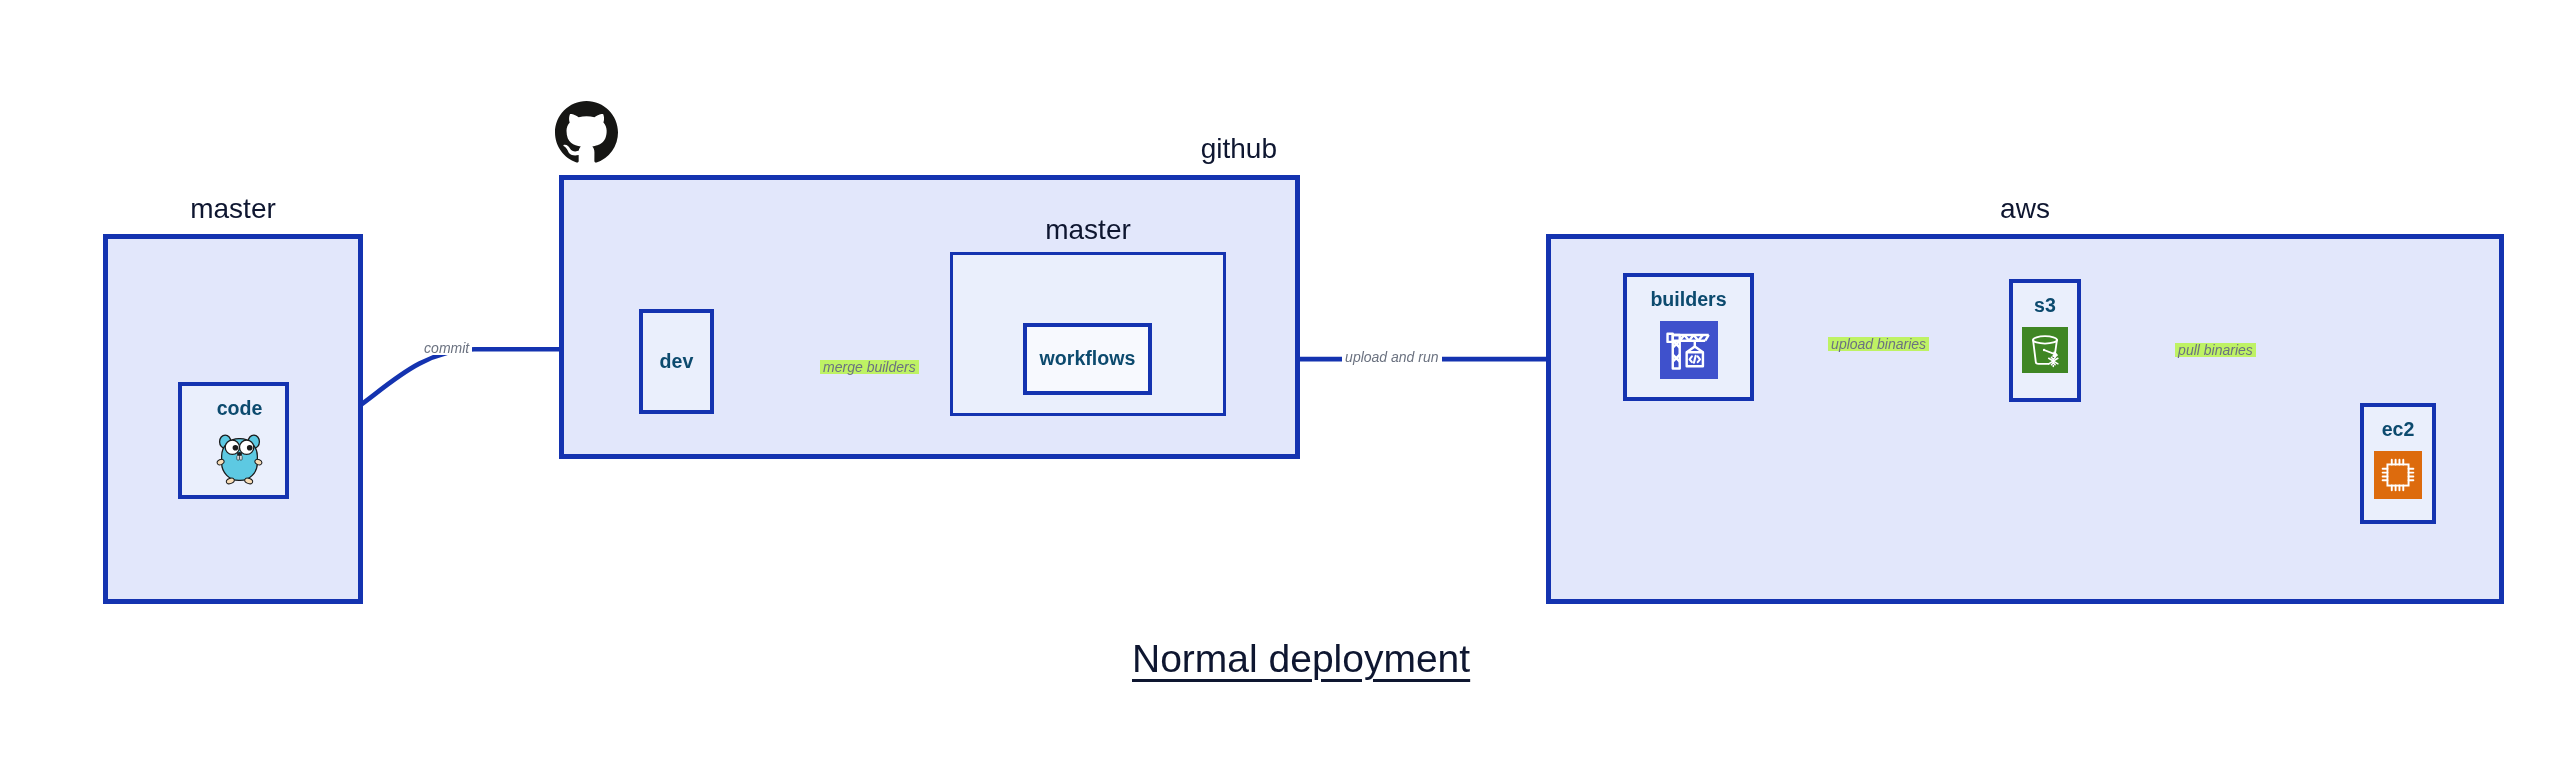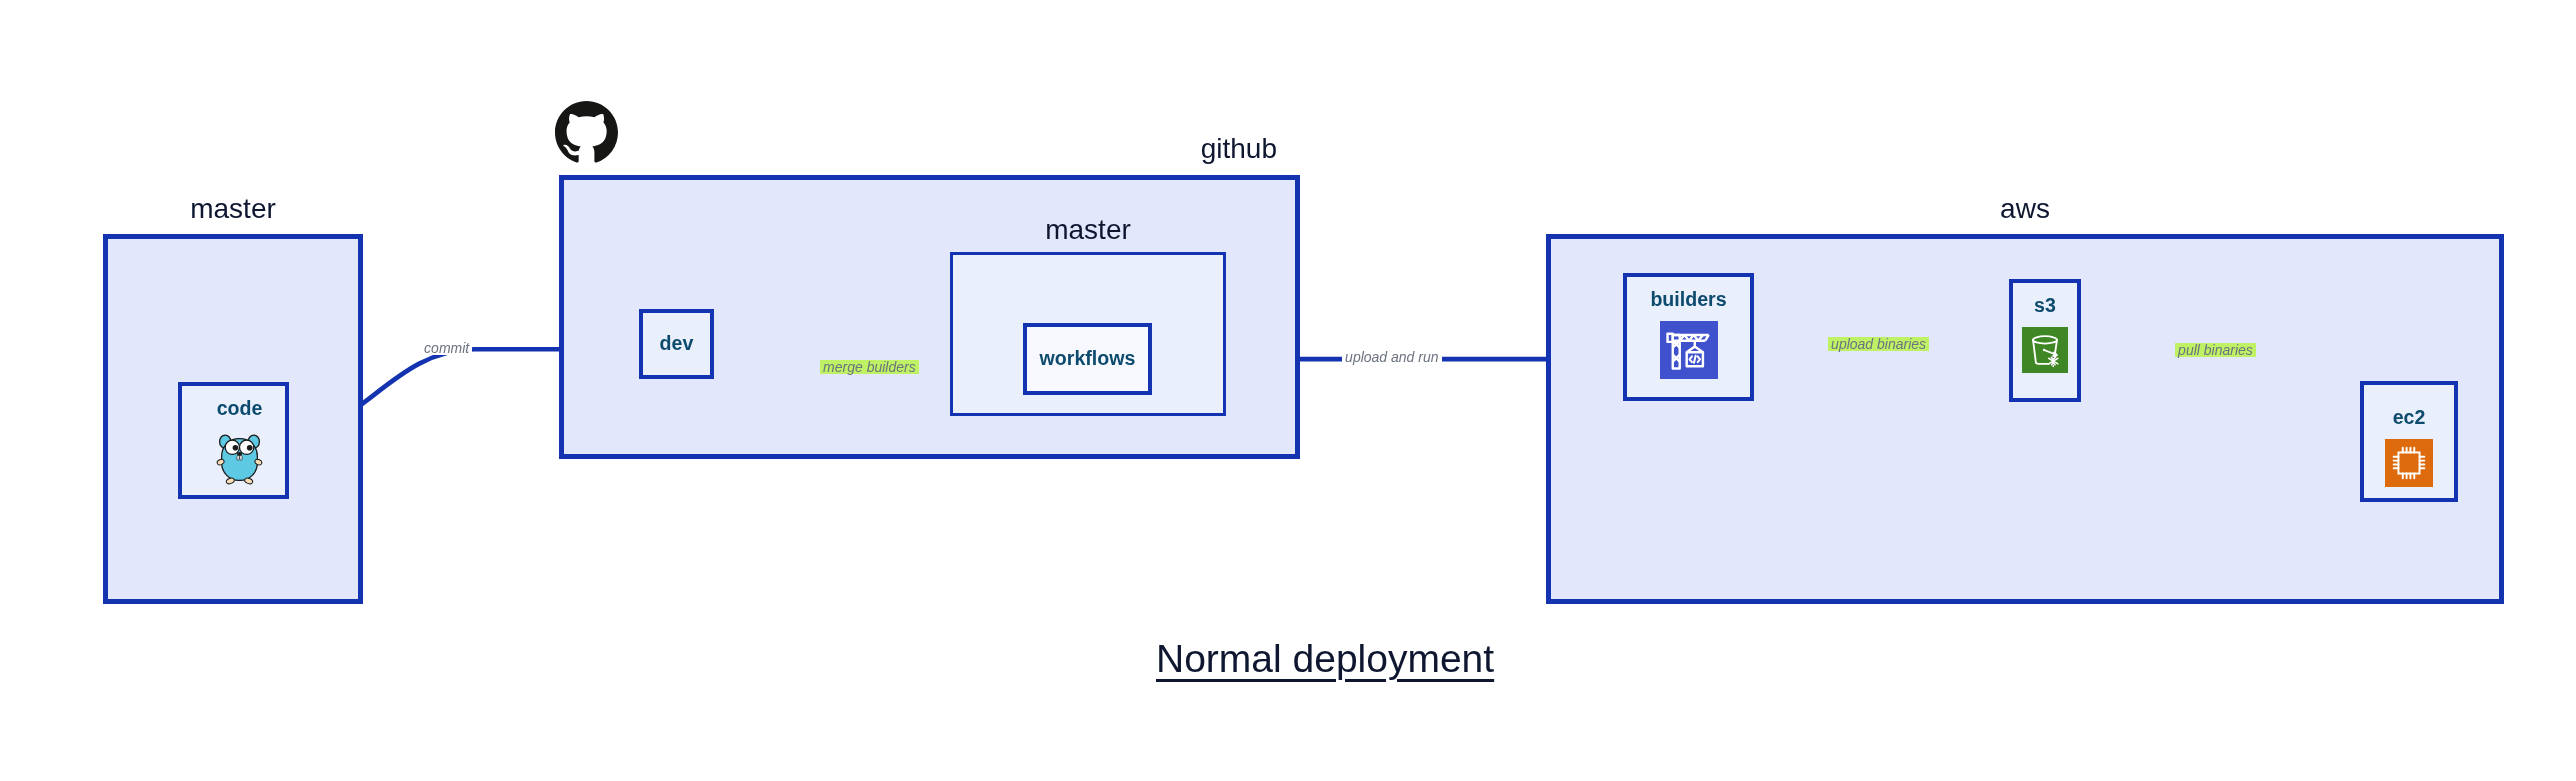--- a/index.html
+++ b/index.html
@@ -74,21 +74,20 @@
   
   #diagram-title{
     position:absolute;
     color:#0e1630;
     font-size:39px;
     line-height:1;
     text-decoration:underline;
     text-underline-offset:7.2px;
     text-decoration-thickness:3.1px;
     white-space:nowrap;
-    margin-left:24px;
   }
 
   
   #github-logo{position:absolute;}
 </style>
 </head>
 <body>
 
 <div id="stage">
 
@@ -148,21 +147,21 @@
     <svg width="63" height="63" viewBox="0 0 16 16" xmlns="http://www.w3.org/2000/svg">
       <path fill="#161614" d="M8 0C3.58 0 0 3.58 0 8c0 3.54 2.29 6.53 5.47 7.59.4.07.55-.17.55-.38
         0-.19-.01-.82-.01-1.49-2.01.37-2.53-.49-2.69-.94-.09-.23-.48-.94-.82-1.13-.28-.15-.68-.52-.01-.53
         .63-.01 1.08.58 1.23.82.72 1.21 1.87.87 2.33.66.07-.52.28-.87.51-1.07-1.78-.2-3.64-.89-3.64-3.95
         0-.87.31-1.59.82-2.15-.08-.2-.36-1.02.08-2.12 0 0 .67-.21 2.2.82.64-.18 1.32-.27 2-.27.68 0 1.36.09
         2 .27 1.53-1.04 2.2-.82 2.2-.82.44 1.1.16 1.92.08 2.12.51.56.82 1.27.82 2.15 0 3.07-1.87 3.75-3.65
         3.95.29.25.54.73.54 1.48 0 1.07-.01 1.93-.01 2.2 0 .21.15.46.55.38A8.01 8.01 0 0 0 16 8c0-4.42-3.58-8-8-8z"></path>
     </svg>
   </div>
 
-  <div class="node center-only" style="left:639px;top:309px;width:75px;height:70px;">
+  <div class="node center-only" style="left:639px;top:309px;width:75px;height:105px;">
     <span class="node-label">dev</span>
   </div>
 
   <div class="group sub" style="left:950px;top:252px;width:276px;height:164px;"></div>
   <div class="group-label" style="left:950px;top:216px;width:276px;text-align:center;">master</div>
 
   <div class="node white center-only" style="left:1023px;top:323px;width:129px;height:72px;">
     <span class="node-label">workflows</span>
   </div>
 
@@ -223,21 +222,21 @@
           <path d="M68 62 L68 86"></path>
           <path d="M58 68 L78 80"></path>
           <path d="M78 68 L58 80"></path>
           <path d="M64 66 L68 70 L72 66"></path>
           <path d="M64 82 L68 78 L72 82"></path>
         </g>
       </svg>
     </span>
   </div>
 
-  <div class="node" style="left:2360px;top:381px;width:98px;height:121px;justify-content:center;">
+  <div class="node" style="left:2360px;top:403px;width:76px;height:121px;">
     <span class="node-label">ec2</span>
     <span class="node-icon">
       <svg width="48" height="48" viewBox="0 0 100 100" xmlns="http://www.w3.org/2000/svg">
         <rect x="0" y="0" width="100" height="100" fill="#dd6b0d"></rect>
         <g fill="none" stroke="#ffffff" stroke-width="4" stroke-linecap="round">
           <rect x="28" y="28" width="44" height="44"></rect>
 
           <path d="M37 28 L37 18 M45 28 L45 18 M53 28 L53 18 M61 28 L61 18"></path>
 
           <path d="M37 72 L37 82 M45 72 L45 82 M53 72 L53 82 M61 72 L61 82"></path>

